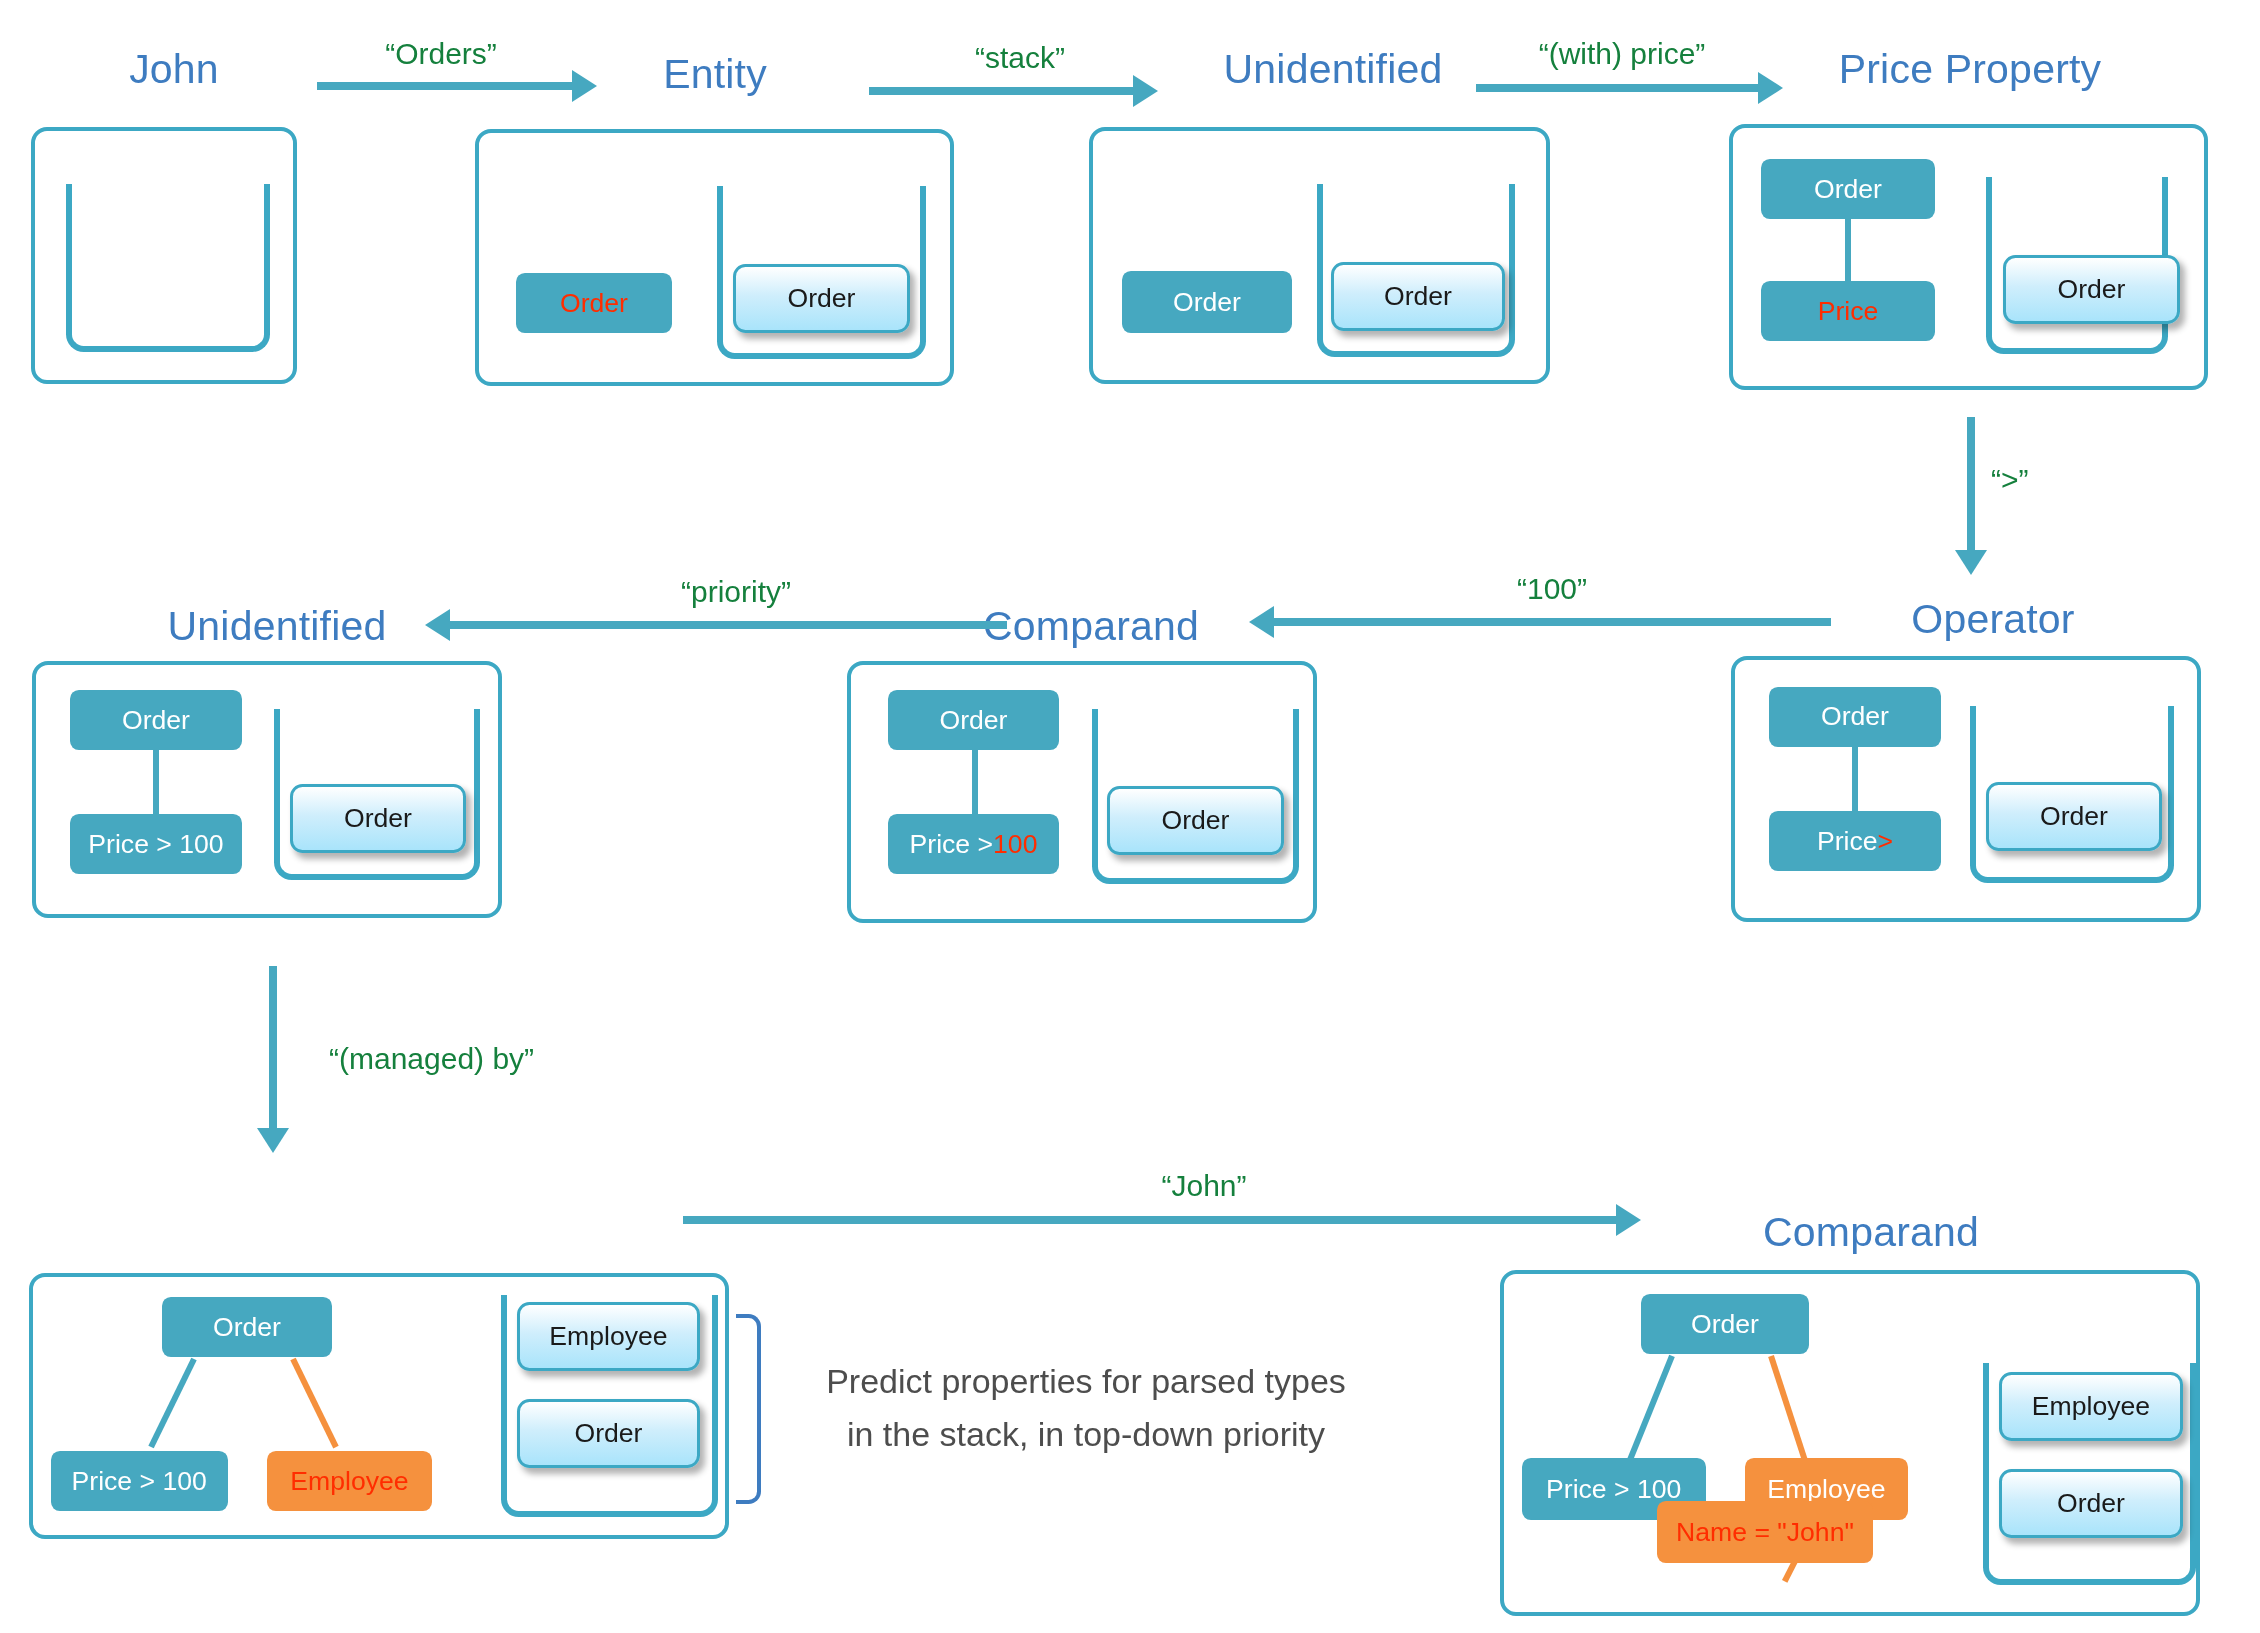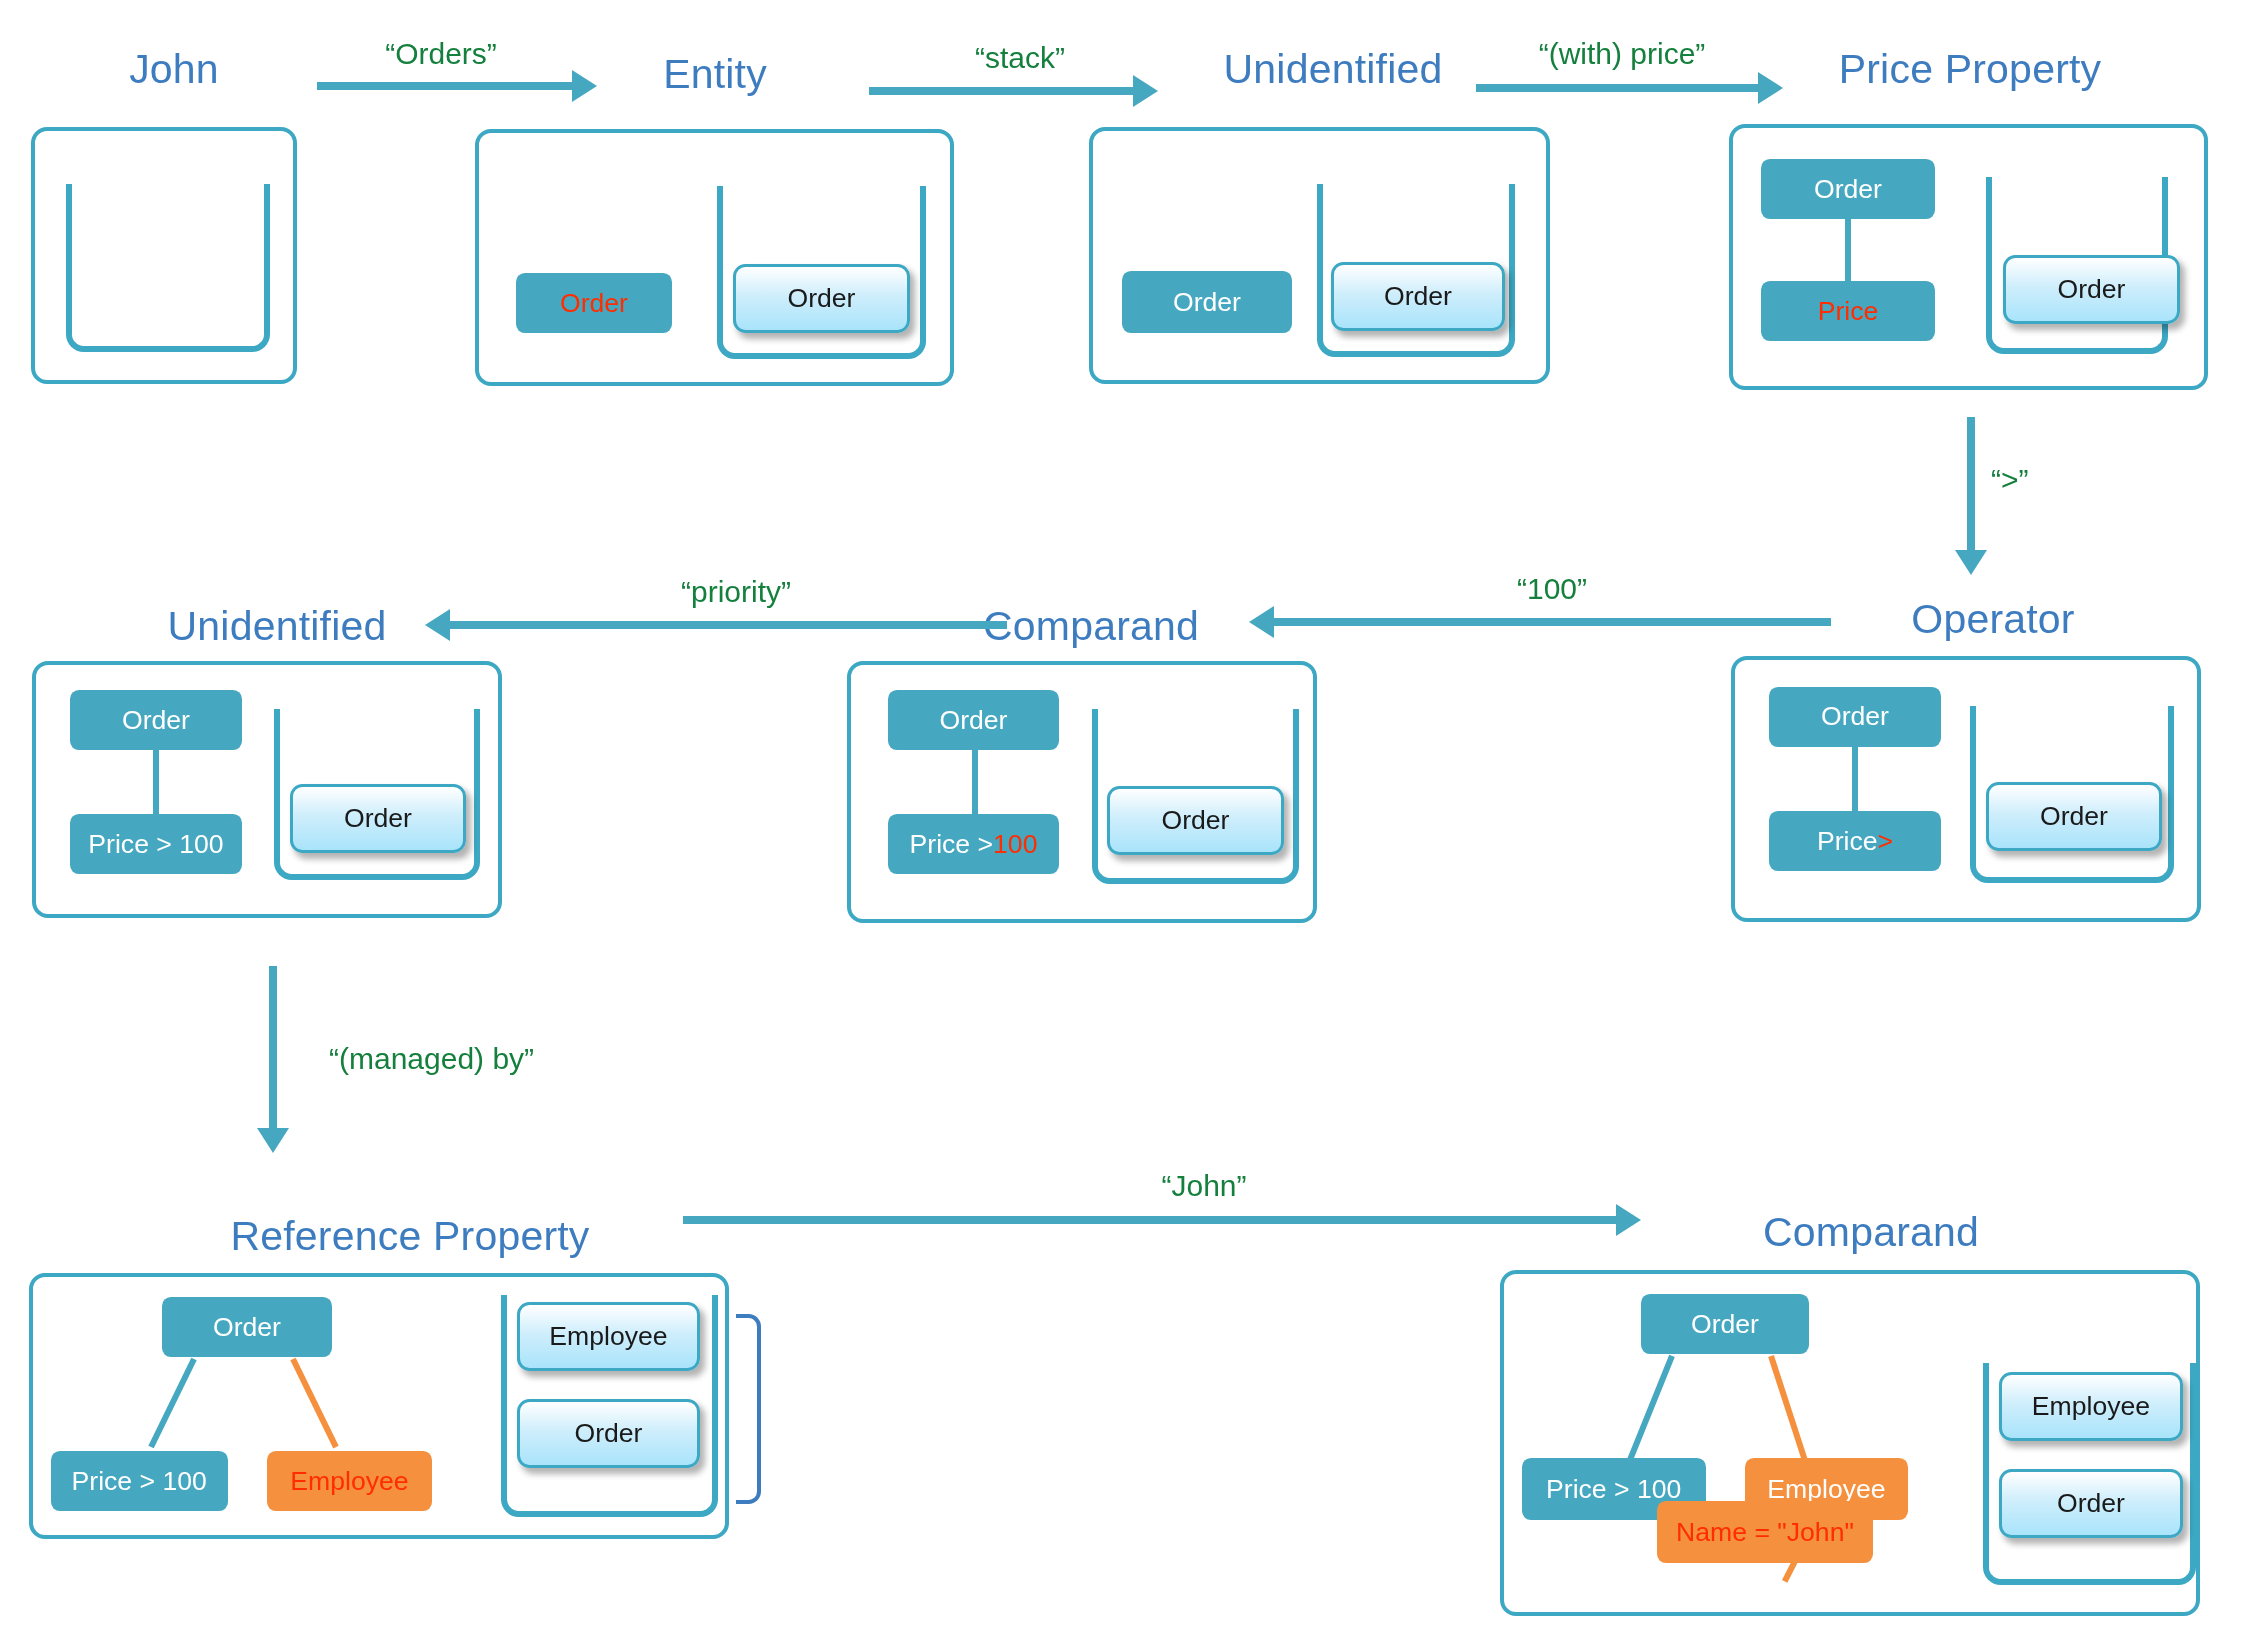--- a/index.html
+++ b/index.html
@@ -224,21 +224,20 @@
       <span>Price &gt; 100</span>
     </div>
     <div class="chip glossy" style="left:254px;top:119px;width:176px;height:69px;">
       <span>Order</span>
     </div>
   </div>
 
   <div class="arrow-v" style="left:269px;top:966px;width:8px;height:164px;"></div>
   <div class="arrow-label left-anchor" style="left:329px;top:1042px;">“(managed) by”</div>
 
-  <div class="state-title" style="left:410px;top:1213px;">Reference Property</div>
   <div class="pbox" style="left:29px;top:1273px;width:700px;height:266px;">
     <div class="ustack" style="left:468px;top:17.7px;width:217px;height:222px;"></div>
     <div class="chip solid" style="left:129px;top:20.4px;width:170px;height:60px;">
       <span>Order</span>
     </div>
 
     <div class="conn" style="left:158px;top:82px;width:6.2px;height:98px;transform-origin:top center;transform:rotate(26deg);"></div>
 
     <div class="conn orange" style="left:257px;top:82px;width:6.2px;height:98px;transform-origin:top center;transform:rotate(-26deg);"></div>
     <div class="chip solid" style="left:17.7px;top:174px;width:177px;height:60px;">
@@ -249,20 +248,22 @@
     </div>
     <div class="chip glossy" style="left:484px;top:25px;width:183px;height:69px;">
       <span>Employee</span>
     </div>
     <div class="chip glossy" style="left:484px;top:122px;width:183px;height:69px;">
       <span>Order</span>
     </div>
   </div>
 
   <div class="brace" style="left:736px;top:1314px;width:25px;height:190px;"></div>
+  <div class="note" style="left:780px;top:1355px;width:612px;">Predict properties for parsed types
+in the stack, in top-down priority</div>
 
   <div class="arrow-h" style="left:683px;top:1216px;width:935px;"></div>
   <div class="arrow-label" style="left:1204px;top:1169px;">“John”</div>
 
   <div class="state-title" style="left:1871px;top:1209px;">Comparand</div>
   <div class="pbox" style="left:1500px;top:1270px;width:700px;height:346px;">
     <div class="ustack" style="left:479px;top:89px;width:213px;height:222px;"></div>
     <div class="chip solid" style="left:137px;top:20.4px;width:168px;height:60px;">
       <span>Order</span>
     </div>

